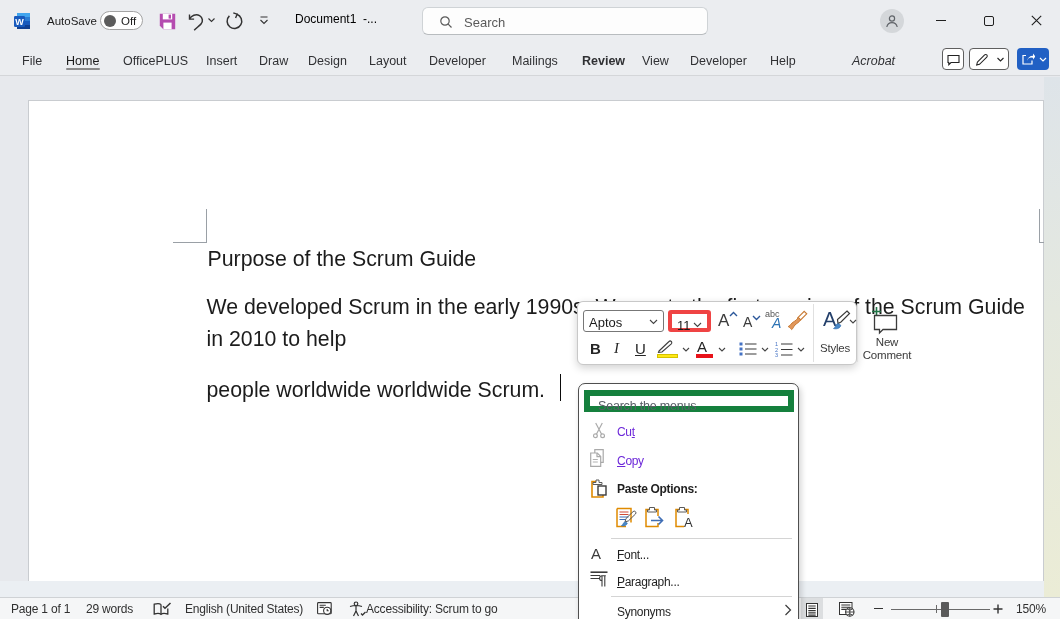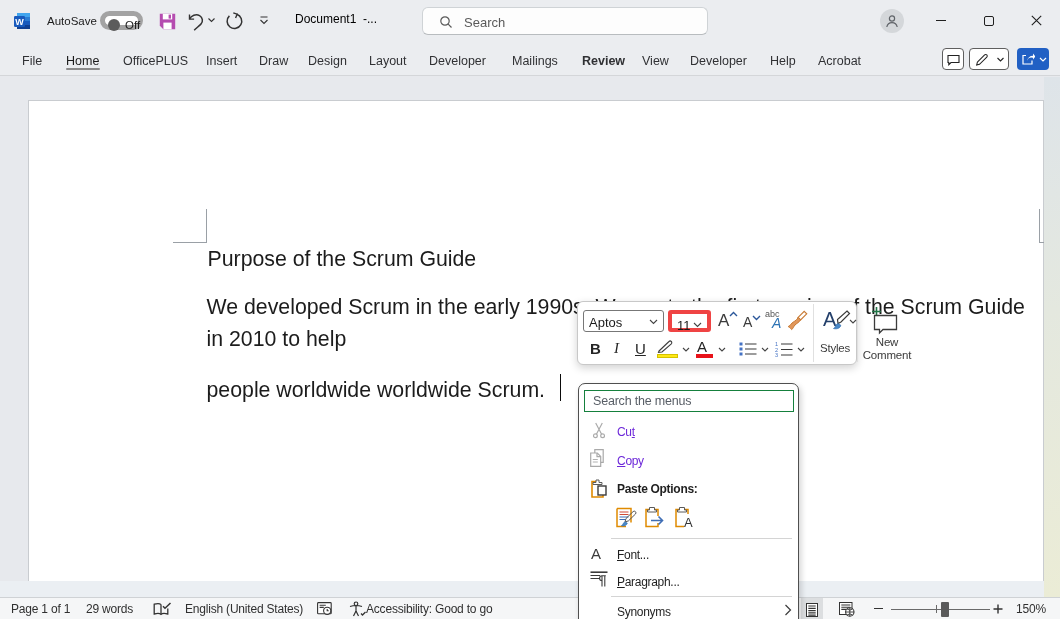--- a/index.html
+++ b/index.html
@@ -14,21 +14,21 @@
 
 #canvas { left:0; top:77px; width:1060px; height:520px; background:#e7e9ed; }
 #rightstrip { z-index:2; left:1044px; top:77px; width:16px; height:520px; background:linear-gradient(180deg,#dee4e9 0%,#e4e8df 45%,#ebecd6 100%); }
 #page { left:28px; top:100px; width:1016px; height:481px; background:#ffffff; border:1px solid #c9ccd0; border-bottom:none; }
 #hscroll { left:0px; top:581px; width:1060px; height:16px; background:#ebeff3; }
 .doctext { position:absolute; font-size:21.3px; color:#1c1c1c; line-height:32px; white-space:nowrap; }
 
 #minibar { z-index:8; left:577px; top:301px; width:280px; height:64px; background:#ffffff; border:1px solid #c8c8c8; border-radius:6px; box-shadow:0 3px 8px rgba(0,0,0,0.18); }
 
 #ctxmenu { z-index:9; left:578px; top:383px; width:221px; height:240px; background:#ffffff; border:1.3px solid #4f4f4f; border-radius:7px 7px 0 0; box-shadow:2px 3px 6px rgba(0,0,0,0.18); }
-#ctxsearch { left:5px; top:5.5px; width:210px; height:22px; border:1px solid #15803d; background:#fff; font-size:12.5px; letter-spacing:-0.2px; color:#585e66; line-height:20px; padding-left:8px; }
+#ctxsearch { left:5px; top:5.5px; width:210px; height:22px; border:6px solid #15803d; background:#fff; font-size:12.5px; letter-spacing:-0.2px; color:#585e66; line-height:20px; padding-left:8px; }
 .mi-label { position:absolute; left:38px; font-size:12px; letter-spacing:-0.3px; color:#1f1f1f; line-height:15px; }
 .mi-gray { color:#6d28d9; }
 .mi-sep { position:absolute; left:32px; width:181px; height:1px; background:#d4d4d4; }
 
 #statusbar { left:0; top:597px; width:1060px; height:22px; background:#f5f6f7; border-top:1px solid #cfd2d5; font-size:12px; letter-spacing:-0.2px; color:#303030; }
 .sb { position:absolute; top:4px; line-height:15px; }
 </style>
 </head>
 <body>
 <div class="abs" id="titlebar"></div>
@@ -53,21 +53,21 @@
 <svg width="18" height="18" viewBox="0 0 18 18">
   <rect x="4" y="1" width="13" height="16" fill="#41a5ee"></rect>
   <rect x="4" y="5" width="13" height="4" fill="#2b7cd3"></rect>
   <rect x="4" y="9" width="13" height="4" fill="#185abd"></rect>
   <rect x="4" y="13" width="13" height="4" fill="#103f91"></rect>
   <rect x="1" y="4" width="11" height="11" rx="1.2" fill="#185abd"></rect>
   <text x="6.5" y="12.8" font-size="9" font-weight="bold" fill="#fff" text-anchor="middle" font-family="Liberation Sans">W</text>
 </svg>
 </div>
 <div class="abs" style="left:47px;top:15px;font-size:11.5px;color:#1b1b1b;">AutoSave</div>
-<div class="abs" style="left:100px;top:11px;width:43px;height:19px;border:5px solid #a3a3a3;border-radius:9.5px;background:#fff;">
+<div class="abs" style="left:100px;top:11px;width:43px;height:19px;border:1px solid #a3a3a3;border-radius:9.5px;background:#fff;">
   <div style="position:absolute;left:2.5px;top:2.5px;width:12px;height:12px;border-radius:50%;background:#5c5c5c;"></div>
   <div style="position:absolute;left:20px;top:2.5px;font-size:11.5px;color:#1b1b1b;">Off</div>
 </div>
 
 <div class="abs" style="left:159px;top:13px;">
 <svg width="17" height="17" viewBox="0 0 17 17">
   <path d="M0.8 0.8 h15.4 v15.4 h-11.9 l-3.5,-3.5 z" fill="#b54cb0"></path>
   <rect x="3.8" y="0.8" width="9.4" height="5.6" fill="#fff"></rect>
   <rect x="9.6" y="1.6" width="2.4" height="4" fill="#b54cb0"></rect>
   <rect x="4.4" y="9.6" width="8.2" height="6.6" fill="#fff"></rect>
@@ -123,21 +123,21 @@
 <div class="tab" style="left:206px;">Insert</div>
 <div class="tab" style="left:259px;">Draw</div>
 <div class="tab" style="left:308px;">Design</div>
 <div class="tab" style="left:369px;">Layout</div>
 <div class="tab" style="left:429px;">Developer</div>
 <div class="tab" style="left:512px;">Mailings</div>
 <div class="tab" style="left:582px;font-weight:bold;">Review</div>
 <div class="tab" style="left:642px;">View</div>
 <div class="tab" style="left:690px;">Developer</div>
 <div class="tab" style="left:770px;">Help</div>
-<div class="tab" style="left:818px;">Acrobat</div>
+<div class="tab" style="left:852px;font-style:italic;">Acrobat</div>
 
 <div class="abs" style="left:942px;top:48px;width:22px;height:22px;border:1px solid #5f5f5f;border-radius:4px;background:#fff;">
   <svg style="position:absolute;left:4px;top:4.5px;" width="13" height="12" viewBox="0 0 13 12" fill="none" stroke="#222" stroke-width="1.1">
       <path d="M1 1.5 h11 v7 h-8 l-2.2 2.2 v-2.2 h-0.8 z"></path>
     </svg>
 </div>
 <div class="abs" style="left:969px;top:48px;width:40px;height:22px;border:1px solid #5f5f5f;border-radius:4px;background:#fff;">
   <svg style="position:absolute;left:4px;top:3px;" width="16" height="16" viewBox="0 0 16 16" fill="none" stroke="#222" stroke-width="1.2">
       <path d="M3 13 L2.6 13.4 M3 13 L11.5 4.5 a1.8 1.8 0 0 1 2.55 2.55 L5.5 15.5 l-3.4 0.85 z" transform="scale(0.85) translate(1,-1)"></path>
     </svg>
@@ -322,21 +322,21 @@
       <rect x="0.6" y="0.6" width="13.6" height="11.2" rx="0.8" fill="#fff"></rect>
       <path d="M2.6 3.2 h6.2 M2.6 5.4 h4.2"></path>
       <circle cx="10.2" cy="8.8" r="3.6" fill="#fff"></circle>
       <path d="M10.2 6.9 v1.9 h1.5"></path>
     </svg>
   <svg class="sb" style="left:349px;top:3px;" width="17" height="16" viewBox="0 0 17 16" fill="none" stroke="#333" stroke-width="1.2">
       <circle cx="7" cy="2.8" r="1.8"></circle>
       <path d="M1 5.5 C3 4.8 5 4.5 7 4.5 C9 4.5 11 4.8 13 5.5 M7 5 V10 M7 10 L4.5 15 M7 10 L9.5 15"></path>
       <path d="M12 12.5 l1.5 1.5 l3 -3" stroke-width="1.3"></path>
     </svg>
-  <div class="sb" style="left:366px;">Accessibility: Good to go</div>
+  <div class="sb" style="left:366px;">Accessibility: Scrum to go</div>
 
   <div class="abs" style="left:801px;top:0px;width:22px;height:22px;background:#dcdee0;"></div>
   <svg class="sb" style="left:806px;top:4.5px;" width="12" height="14" viewBox="0 0 12 14" fill="none" stroke="#333" stroke-width="1">
       <rect x="0.5" y="0.5" width="11" height="13" fill="#fff"></rect>
       <path d="M2.3 3 h7.4 M2.3 5.3 h7.4 M2.3 7.6 h7.4 M2.3 9.9 h7.4 M2.3 12.2 h7.4" stroke-width="1.2"></path>
     </svg>
   <svg class="sb" style="left:839px;top:4px;" width="16" height="15" viewBox="0 0 16 15" fill="none" stroke="#333" stroke-width="1">
       <rect x="0.5" y="0.5" width="12.5" height="12" fill="#fff"></rect>
       <path d="M2.3 3 h9 M2.3 5.2 h9 M2.3 7.4 h5" stroke-width="1.1"></path>
       <circle cx="10.8" cy="10" r="4.2" fill="#fff" stroke-width="1.1"></circle>

